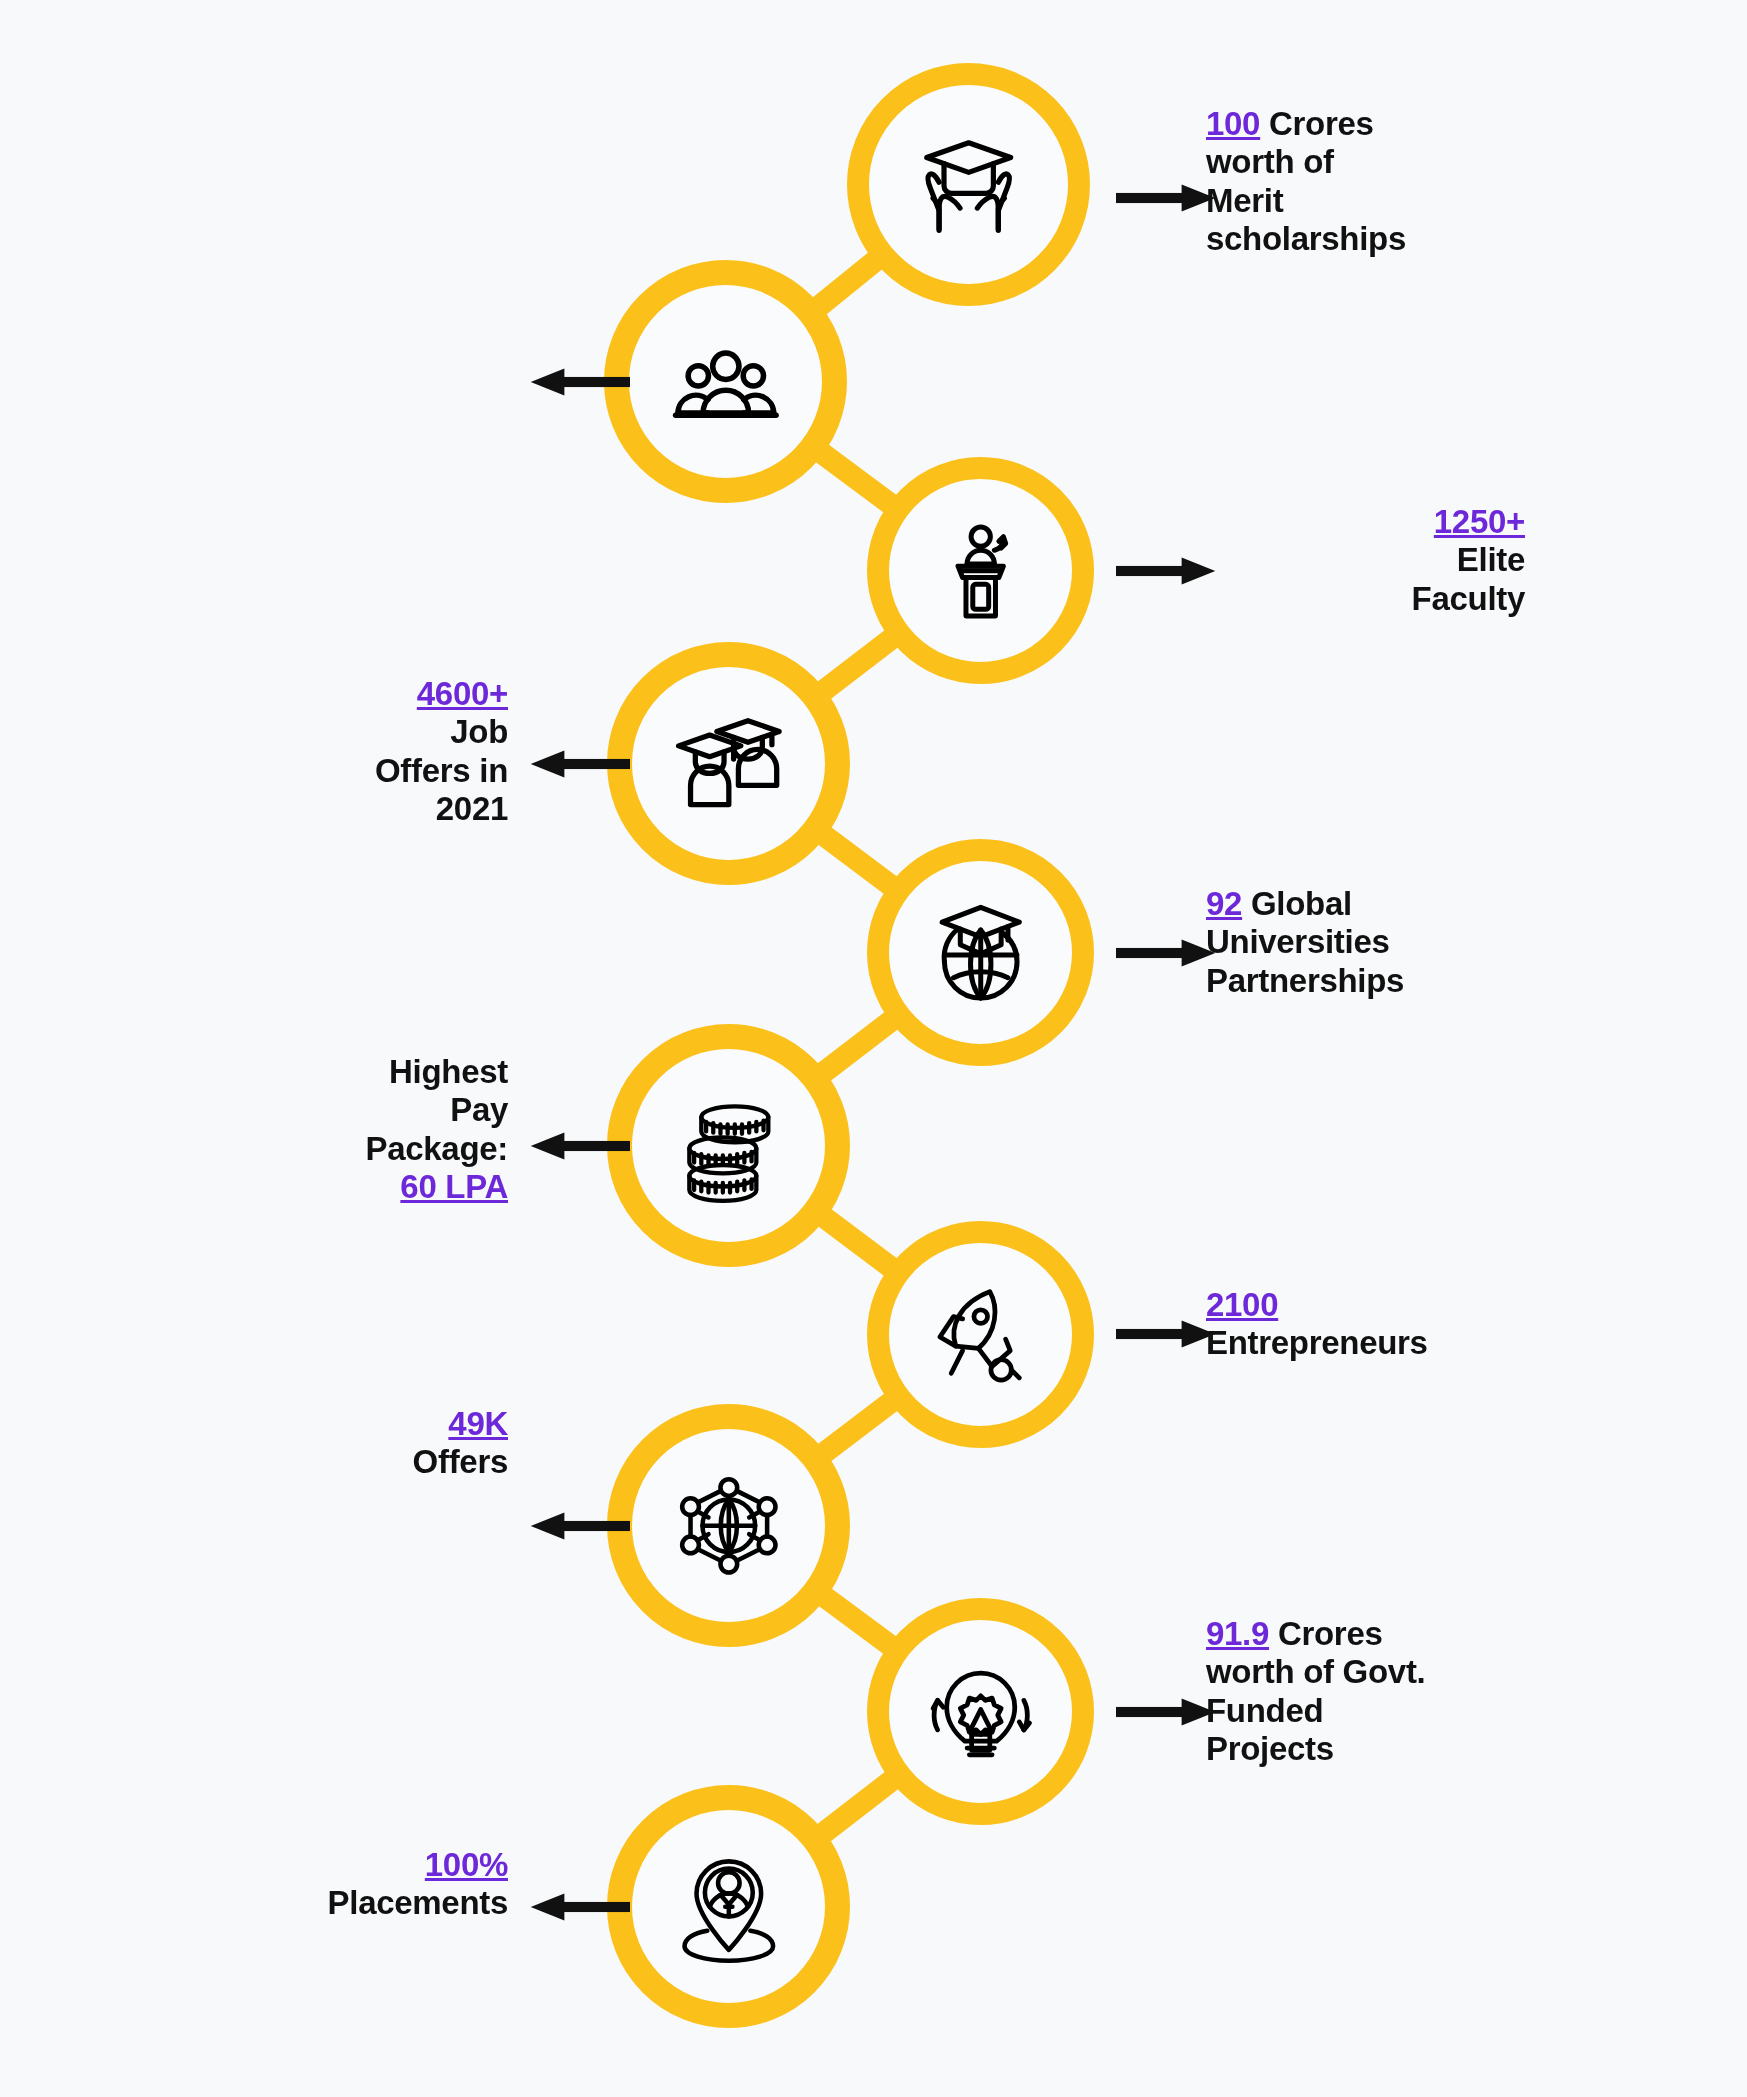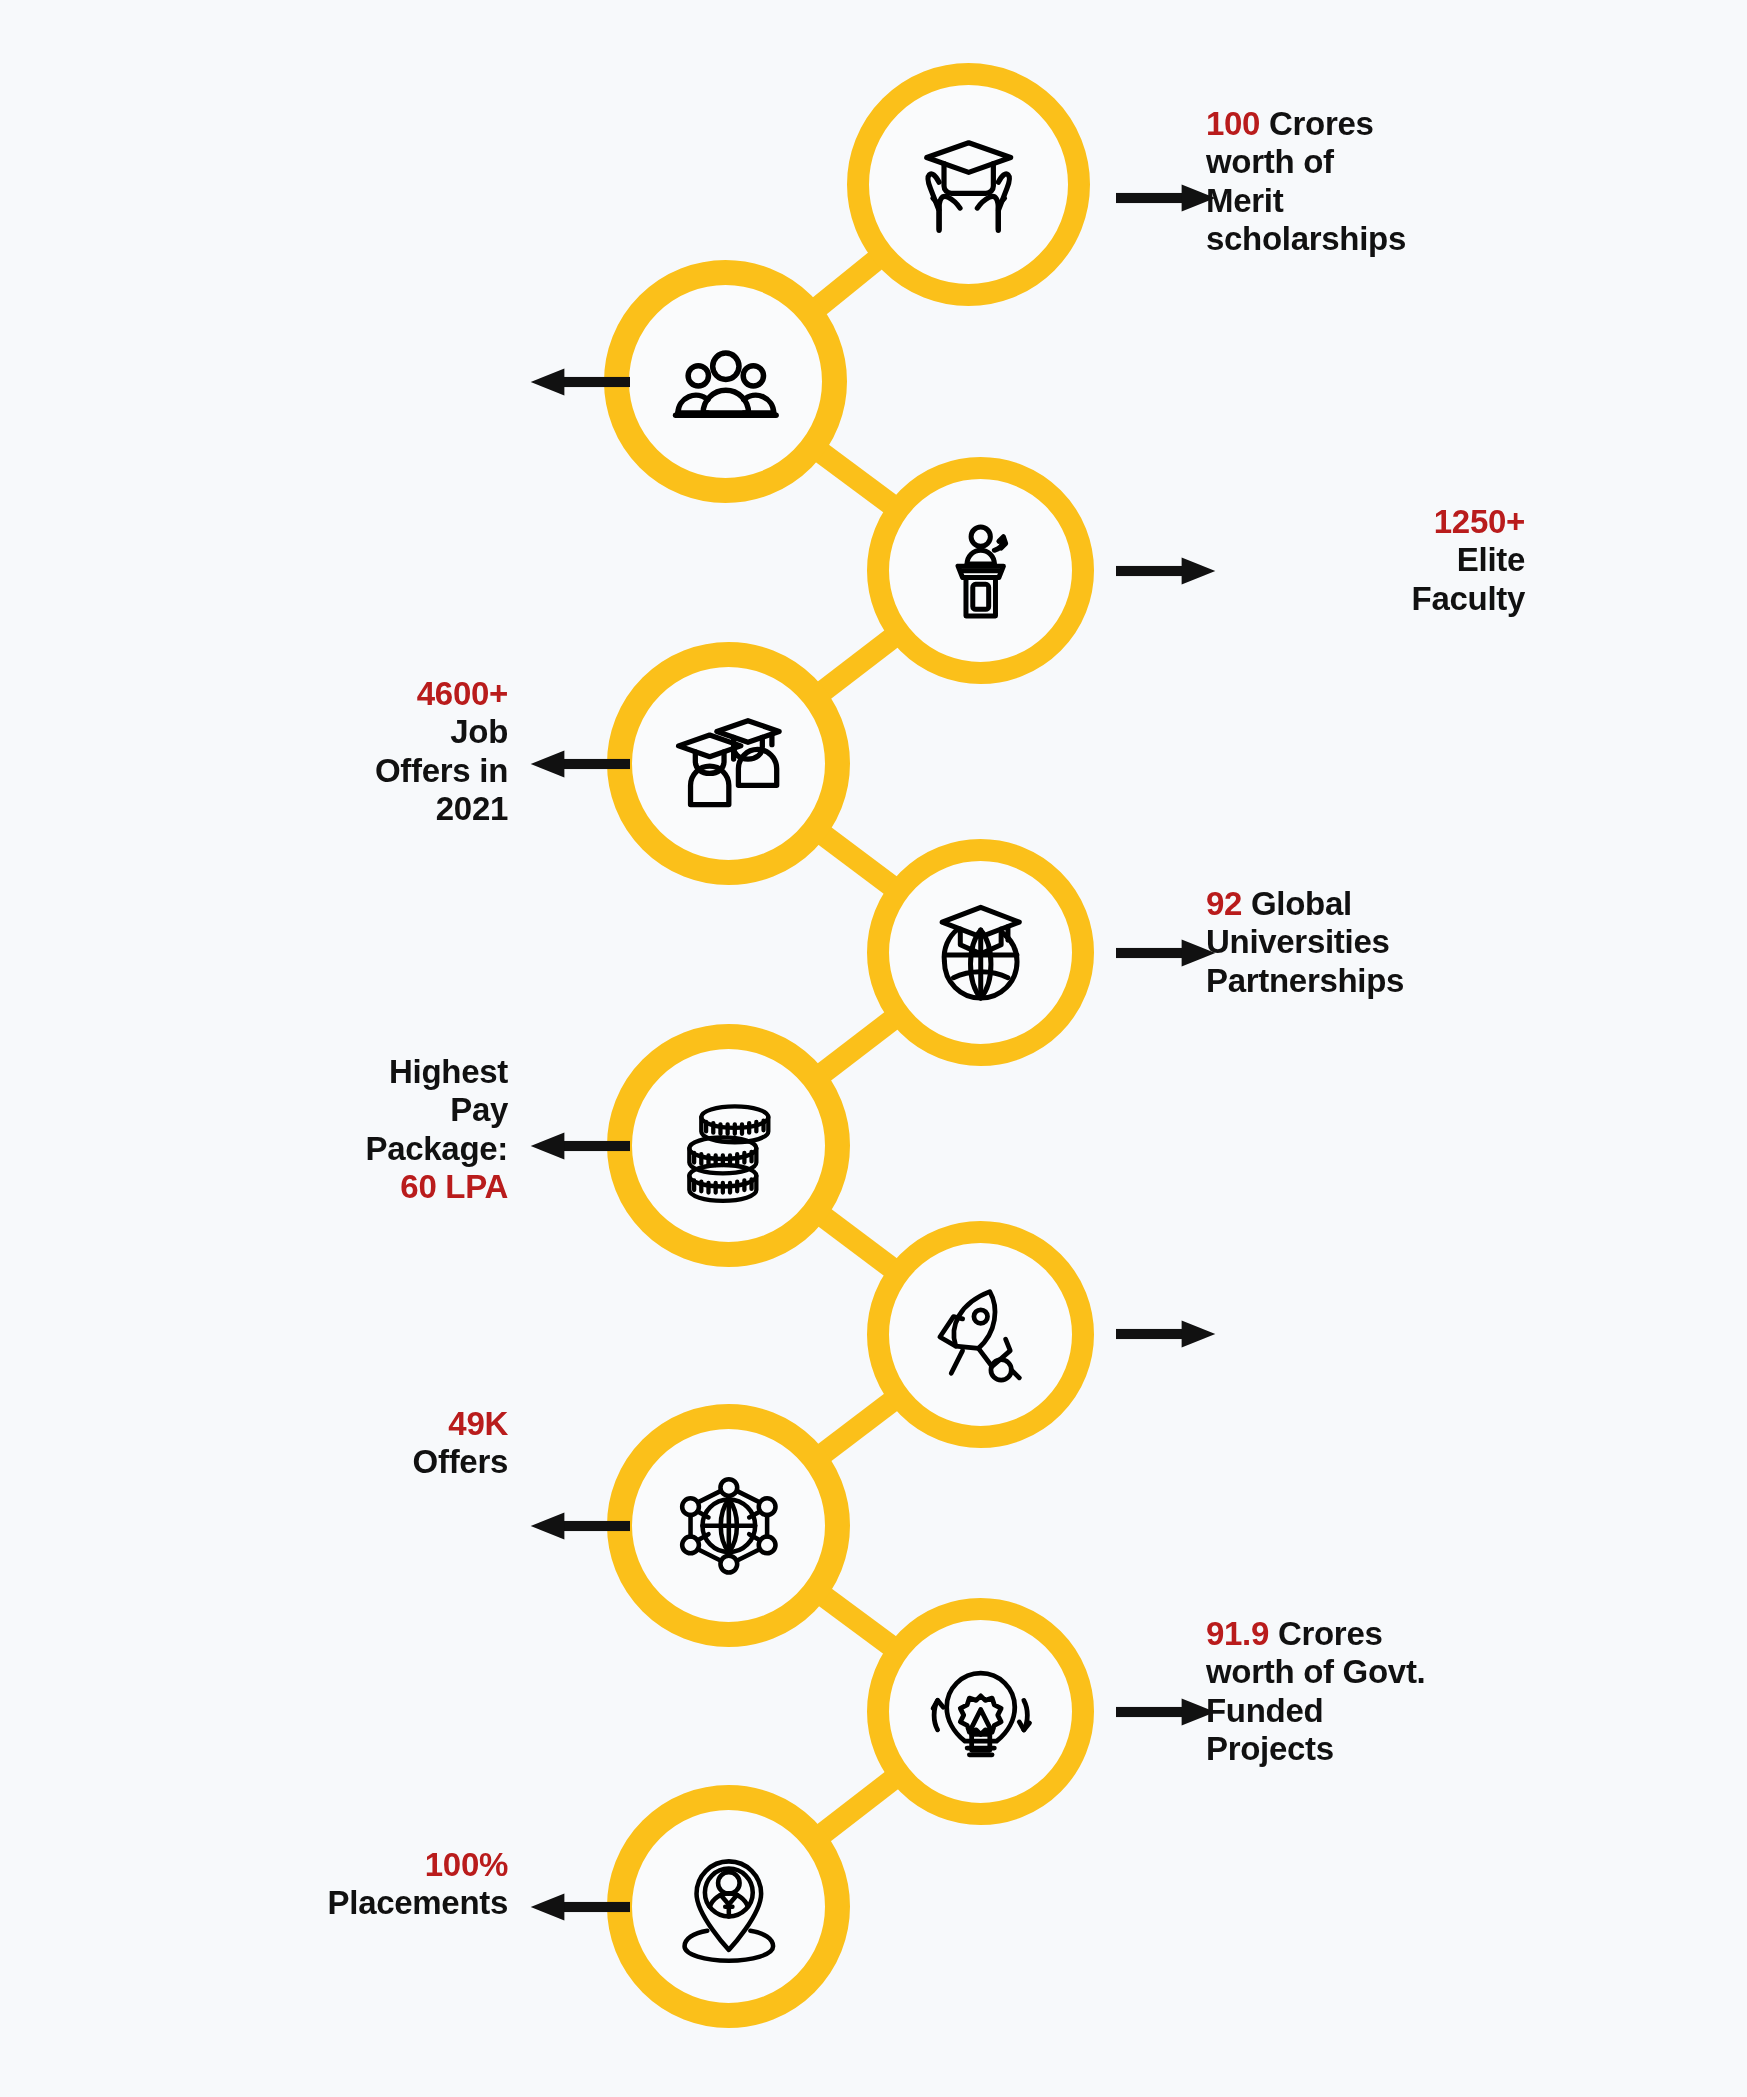--- a/index.html
+++ b/index.html
@@ -65,21 +65,21 @@
     position: absolute;
     z-index: 5;
     font-weight: bold;
     font-size: 33px;
     line-height: 1.16;
     color: #111111;
     letter-spacing: -0.3px;
   }
   .label.left  { text-align: right; }
   .label.right { text-align: left; }
-  .hl { color: #b91c1c; }
+  .hl { color: #6d28d9; text-decoration: underline; }
 </style>
 </head>
 <body>
 
 <div id="stage">
 
   <svg id="connectors" viewBox="0 0 2083 2500" xmlns="http://www.w3.org/2000/svg">
     <g stroke="#fbc01a" stroke-width="26" fill="none" stroke-linecap="butt">
 
       <line x1="1155" y1="220" x2="865" y2="455"></line>
@@ -271,20 +271,24 @@
         <path d="M68 72 a9 9 0 1 0 9 9 a9 9 0 0 0 -9 -9"></path>
         <path d="M77 81 L84 88"></path>
       </g>
     </svg>
   </div>
   <div class="arrow" style="left:1116px; top:1317px; width:101px;">
     <svg width="101" height="34" viewBox="0 0 120 40" xmlns="http://www.w3.org/2000/svg">
       <rect x="0" y="14" width="82" height="12" fill="#111"></rect>
       <polygon points="78,4 118,20 78,36" fill="#111"></polygon>
     </svg>
+  </div>
+  <div class="label right" style="left:1206px; top:1286px; width:336px;">
+    <div class="hl">2100</div>
+    <div>Entrepreneurs</div>
   </div>
 
   <div class="node left" style="left:607px; top:1404px; width:243px; height:243px;">
     <svg class="glyph" viewBox="0 0 100 100" xmlns="http://www.w3.org/2000/svg">
       <g fill="none" stroke="#000" stroke-width="3.8" stroke-linejoin="round" stroke-linecap="round">
         <circle cx="50" cy="50" r="22"></circle>
         <path d="M28 50 L72 50"></path>
         <path d="M50 28 L50 72"></path>
         <path d="M50 28 c-9 11 -9 33 0 44 c9 -11 9 -33 0 -44"></path>
         <circle cx="50" cy="18" r="7"></circle>

